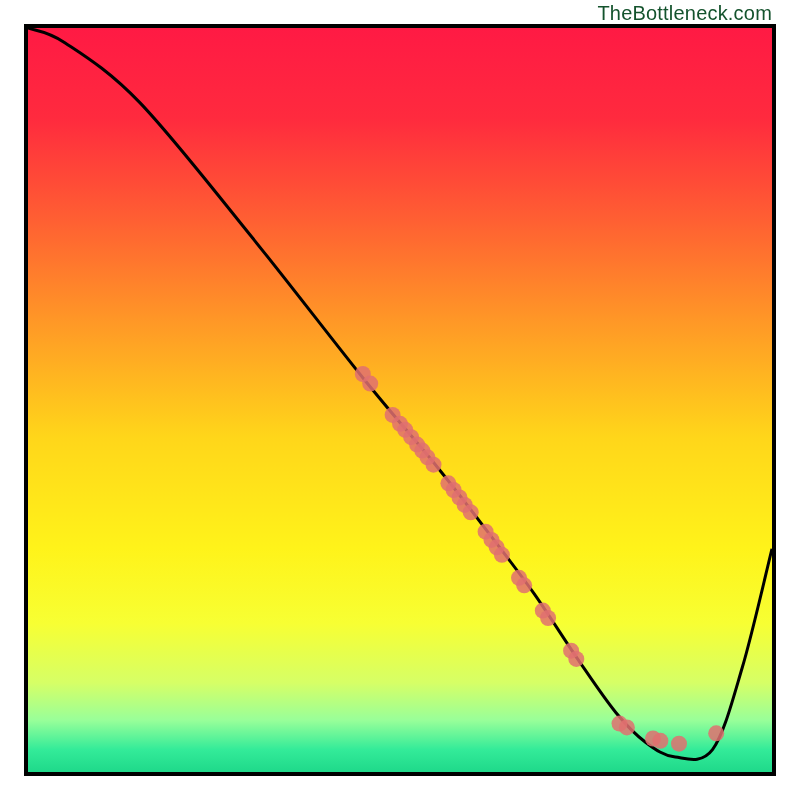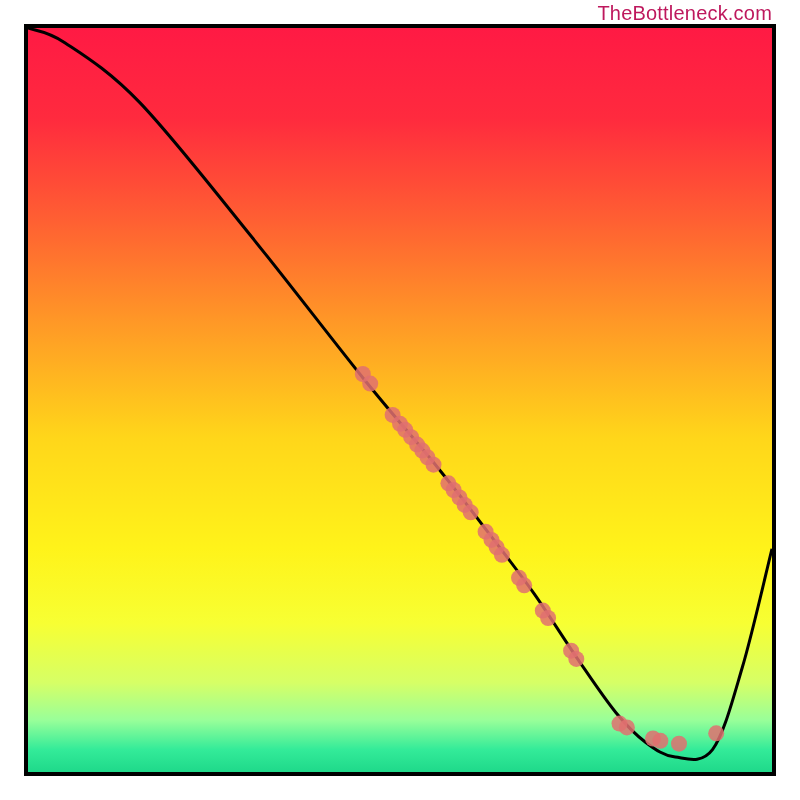--- a/index.html
+++ b/index.html
@@ -32,21 +32,21 @@
     top: 0;
     width: 100%;
     height: 100%;
   }
   .watermark {
     position: absolute;
     top: 2px;
     right: 28px;
     font-size: 20px;
     font-weight: 500;
-    color: #be185d;
+    color: #14532d;
     letter-spacing: 0.2px;
   }
   svg.curve {
     position: absolute;
     left: 0;
     top: 0;
     width: 100%;
     height: 100%;
   }
 </style>

